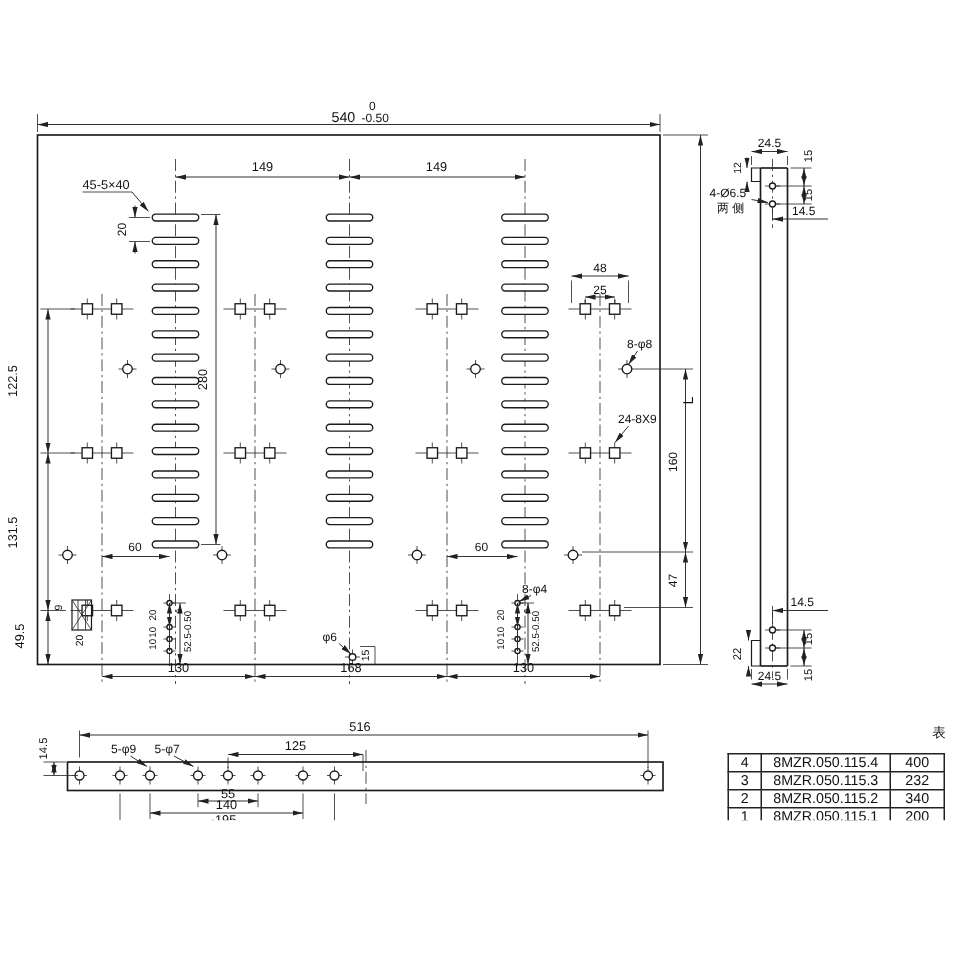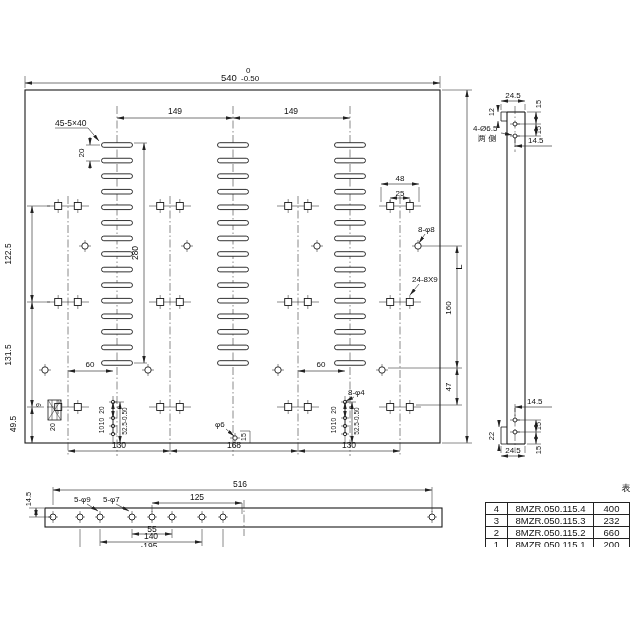--- a/index.html
+++ b/index.html
@@ -494,21 +494,21 @@
           <td>400</td>
         </tr>
         <tr>
           <td>3</td>
           <td>8MZR.050.115.3</td>
           <td>232</td>
         </tr>
         <tr>
           <td>2</td>
           <td>8MZR.050.115.2</td>
-          <td>660</td>
+          <td>340</td>
         </tr>
         <tr>
           <td>1</td>
           <td>8MZR.050.115.1</td>
           <td>200</td>
         </tr>
       </tbody>
 </table>
 </div>
 

